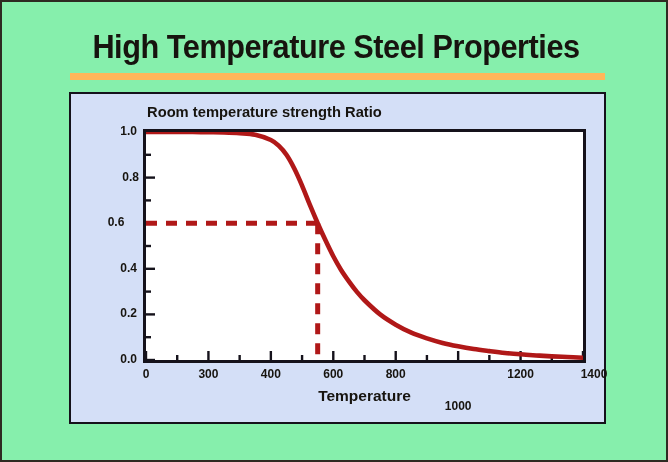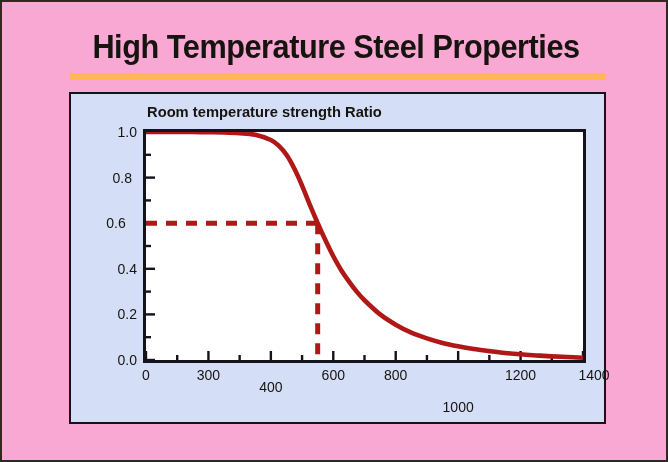--- a/index.html
+++ b/index.html
@@ -5,21 +5,21 @@
   html, body {
     margin: 0;
     padding: 0;
     background: #ffffff;
   }
   #slide {
     position: relative;
     width: 668px;
     height: 462px;
     box-sizing: border-box;
-    background: #f9a8d4;
+    background: #86efac;
     border: 2px solid #2e2a22;
     overflow: hidden;
     font-family: "Liberation Sans", sans-serif;
   }
 
   
   #title-block {
     position: absolute;
     left: 0;
     top: 26px;
@@ -88,22 +88,22 @@
   #plot-svg {
     position: absolute;
     left: 0;
     top: 0;
     display: block;
   }
 
   
   .tick-label {
     position: absolute;
-    font-size: 14px;
-    font-weight: normal;
+    font-size: 12px;
+    font-weight: bold;
     color: #17140f;
     white-space: nowrap;
   }
   .ylab { text-align: right; }
   .xlab { text-align: center; }
 
   #x-axis-title {
     position: absolute;
     font-size: 15.5px;
     font-weight: bold;
@@ -158,27 +158,28 @@
           <line x1="171.67857142857142" y1="91.20000000000002" x2="171.67857142857142" y2="228" stroke="#b01818" stroke-width="5" stroke-dasharray="11 9" stroke-linecap="butt"></line>
           <path d="M 0.00 0.00 C 2.60 0.00, 10.40 0.00, 15.61 0.00 C 20.81 0.00, 26.01 0.00, 31.21 0.00 C 36.42 0.00, 41.62 -0.04, 46.82 0.00 C 52.02 0.04, 57.23 0.15, 62.43 0.23 C 67.63 0.30, 72.83 0.30, 78.04 0.46 C 83.24 0.61, 88.44 0.76, 93.64 1.14 C 98.85 1.52, 104.05 1.60, 109.25 2.74 C 114.45 3.88, 120.96 6.16, 124.86 7.98 C 128.76 9.80, 130.06 11.21, 132.66 13.68 C 135.26 16.15, 137.86 19.00, 140.46 22.80 C 143.07 26.60, 145.67 31.35, 148.27 36.48 C 150.87 41.61, 153.47 47.50, 156.07 53.58 C 158.67 59.66, 161.27 66.69, 163.88 72.96 C 166.48 79.23, 169.08 85.31, 171.68 91.20 C 174.28 97.09, 176.88 102.79, 179.48 108.30 C 182.08 113.81, 184.68 119.32, 187.29 124.26 C 189.89 129.20, 192.49 133.76, 195.09 137.94 C 197.69 142.12, 200.29 145.73, 202.89 149.34 C 205.49 152.95, 208.10 156.45, 210.70 159.60 C 213.30 162.75, 214.60 164.46, 218.50 168.26 C 222.40 172.06, 228.90 178.33, 234.11 182.40 C 239.31 186.47, 244.51 189.62, 249.71 192.66 C 254.92 195.70, 260.12 198.36, 265.32 200.64 C 270.52 202.92, 275.73 204.63, 280.93 206.34 C 286.13 208.05, 291.33 209.57, 296.54 210.90 C 301.74 212.23, 306.94 213.29, 312.14 214.32 C 317.35 215.35, 322.55 216.26, 327.75 217.06 C 332.95 217.85, 338.15 218.46, 343.36 219.11 C 348.56 219.75, 353.76 220.40, 358.96 220.93 C 364.17 221.46, 369.37 221.88, 374.57 222.30 C 379.77 222.72, 384.98 223.10, 390.18 223.44 C 395.38 223.78, 400.58 224.09, 405.79 224.35 C 410.99 224.62, 416.19 224.81, 421.39 225.04 C 426.60 225.26, 434.40 225.61, 437.00 225.72" fill="none" stroke="#b01818" stroke-width="4.6" stroke-linecap="round" stroke-linejoin="round"></path>
         </svg>
     </div>
 
     <div id="ticks-layer">
         <div class="tick-label ylab" style="left: 24px; width: 42px; top: 258px;">0.0</div>
         <div class="tick-label ylab" style="left: 24px; width: 42px; top: 212.4px; text-align: right;">0.2</div>
         <div class="tick-label ylab" style="left: 24px; width: 42px; top: 166.8px;">0.4</div>
         <div class="tick-label ylab" style="left: 24px; width: 42px; top: 121.2px; text-align: center;">0.6</div>
-        <div class="tick-label ylab" style="left: 19px; width: 42px; top: 75.6px;">0.8</div>
+        <div class="tick-label ylab" style="left: 26px; width: 42px; top: 75.6px;">0.8</div>
         <div class="tick-label ylab" style="left: 24px; width: 42px; top: 30px;">1.0</div>
         <div class="tick-label xlab" style="left: 50px; width: 50px; top: 273px;">0</div>
         <div class="tick-label xlab" style="left: 112.429px; width: 50px; top: 273px;">300</div>
-        <div class="tick-label xlab" style="left: 174.857px; width: 50px; top: 285px;">400</div>
+        <div class="tick-label xlab" style="left: 174.857px; width: 50px; top: 273px;">400</div>
         <div class="tick-label xlab" style="left: 237.286px; width: 50px; top: 273px;">600</div>
         <div class="tick-label xlab" style="left: 299.714px; width: 50px; top: 273px;">800</div>
         <div class="tick-label xlab" style="left: 362.143px; width: 50px; top: 273px; margin-top: 32px;">1000</div>
         <div class="tick-label xlab" style="left: 424.571px; width: 50px; top: 273px;">1200</div>
         <div class="tick-label xlab" style="left: 498px; width: 50px; top: 273px;">1400</div>
       </div>
 
+    <div id="x-axis-title" style="left: 75px; width: 437px; top: 293px;">Temperature</div>
 
   </div>
 </div>
 
 </body></html>

